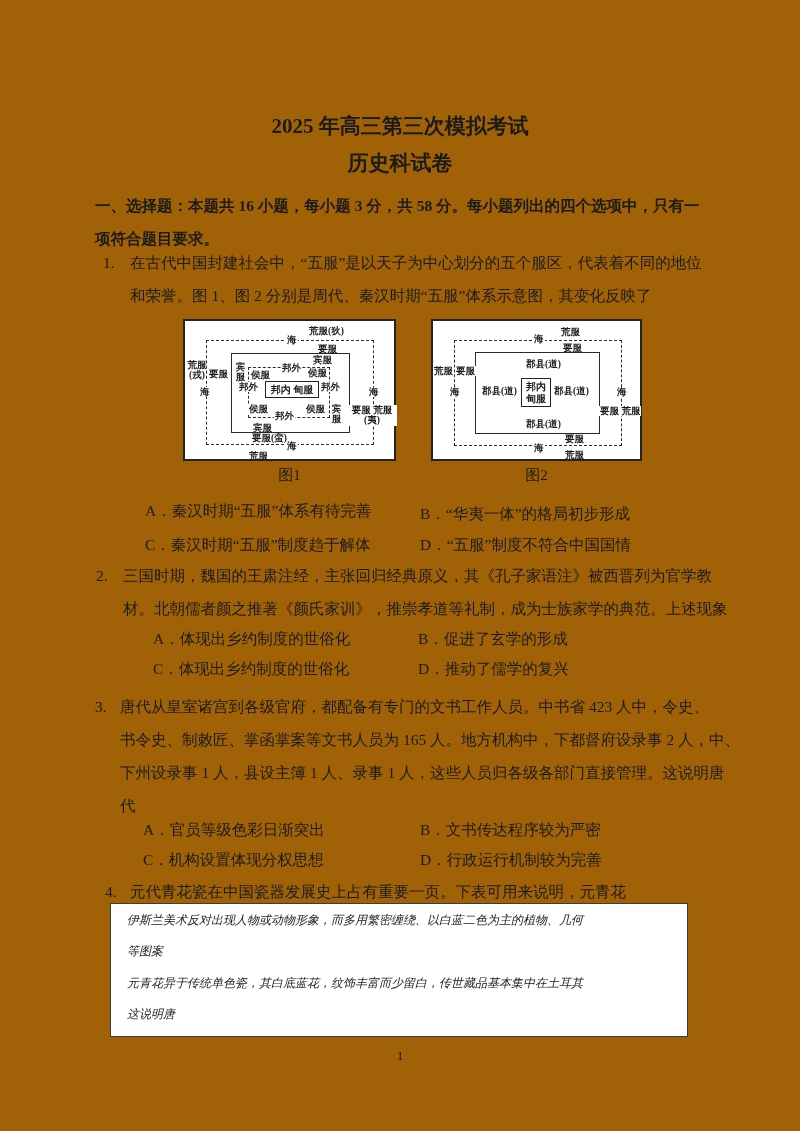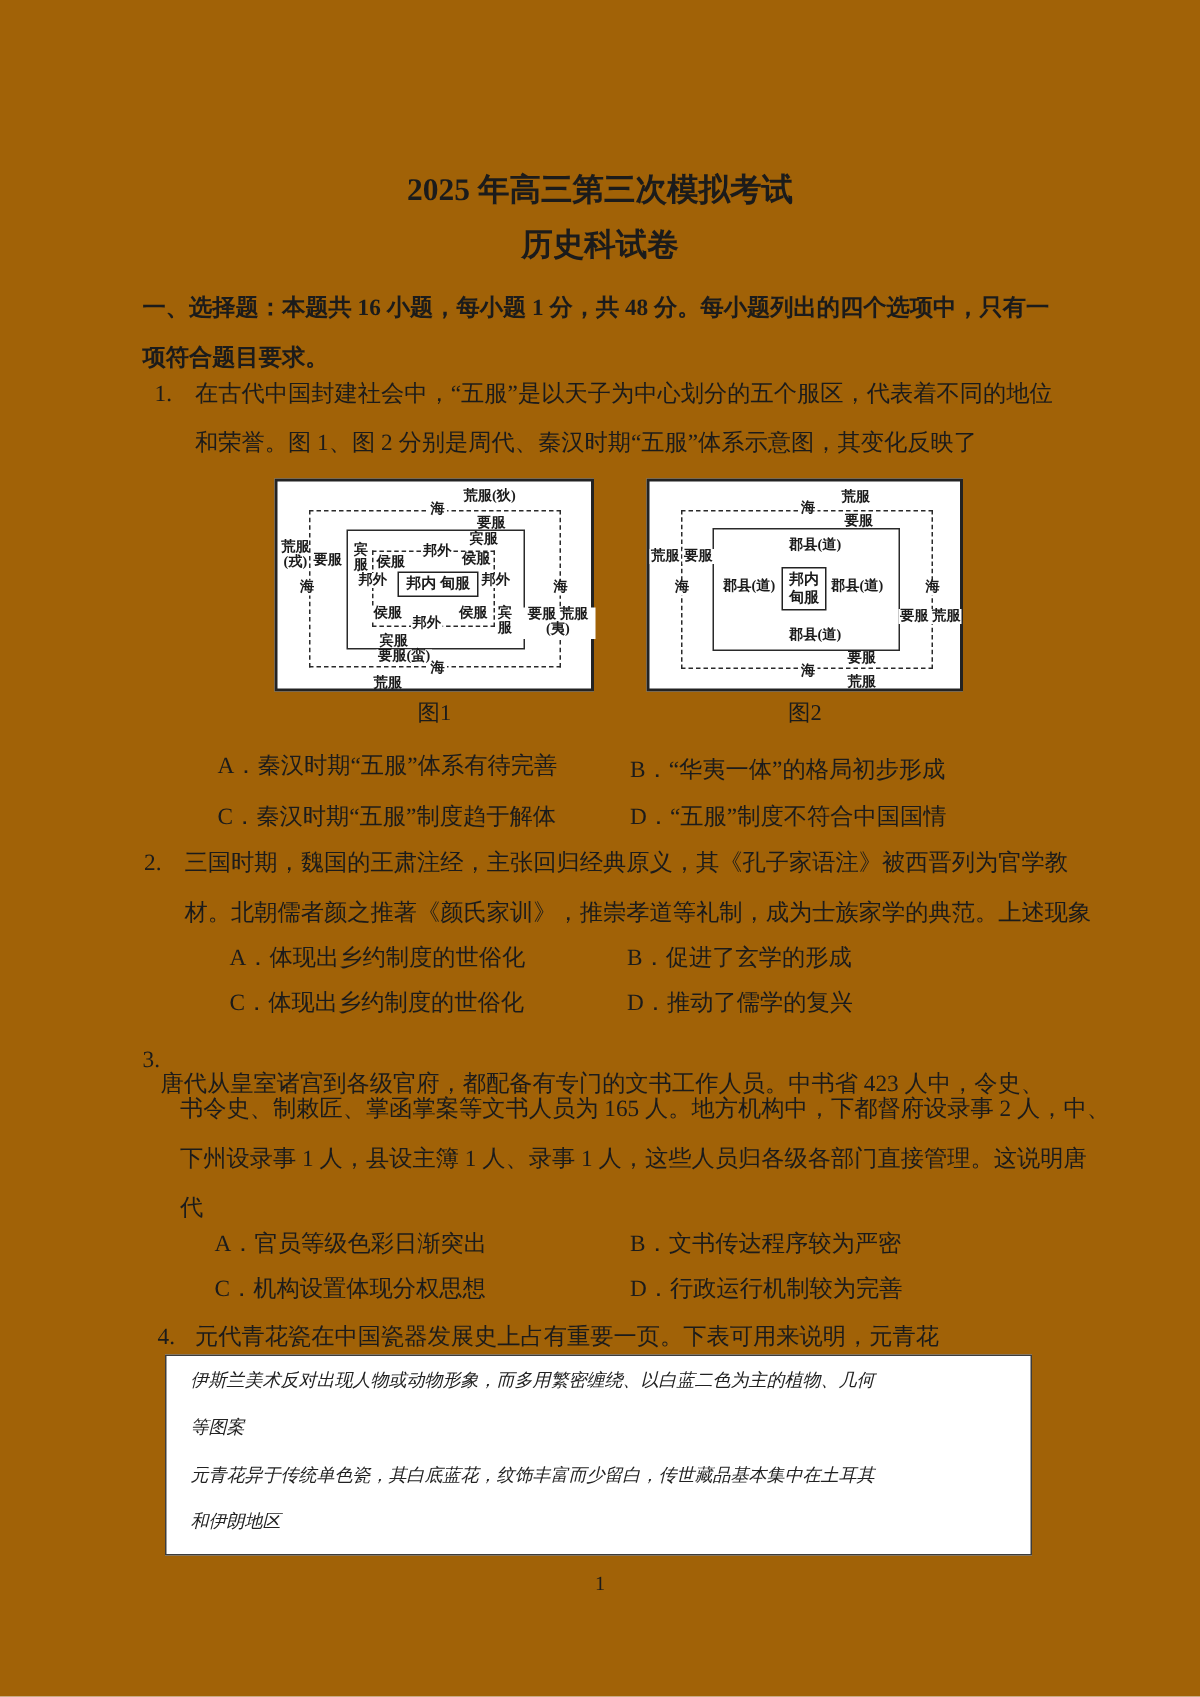--- a/index.html
+++ b/index.html
@@ -23,21 +23,21 @@
   .pgnum{position:absolute;left:0;width:800px;text-align:center;font-size:13.5px;}
 </style>
 </head>
 <body>
 
 <div class="page">
 
   <div class="ttl" style="top:112px;">2025 年高三第三次模拟考试</div>
   <div class="ttl" style="top:149px;">历史科试卷</div>
 
-  <div class="ln bold" style="left:95px;top:196px;">一、选择题：本题共 16 小题，每小题 1 分，共 48 分。每小题列出的四个选项中，只有一</div>
+  <div class="ln bold" style="left:95px;top:196px;">一、选择题：本题共 16 小题，每小题 3 分，共 58 分。每小题列出的四个选项中，只有一</div>
   <div class="ln bold" style="left:95px;top:229px;">项符合题目要求。</div>
 
   <div class="ln" style="left:103px;top:253px;">1.</div>
   <div class="ln" style="left:130px;top:253px;">在古代中国封建社会中，“五服”是以天子为中心划分的五个服区，代表着不同的地位</div>
   <div class="ln" style="left:130px;top:286px;">和荣誉。图 1、图 2 分别是周代、秦汉时期“五服”体系示意图，其变化反映了</div>
 
   <div class="fig" style="left:183px;top:319px;width:213px;height:142px;">
     <div class="dsh" style="left:21px;top:19px;width:168px;height:105px;"></div>
     <div class="sld" style="left:46px;top:32px;width:119px;height:80px;"></div>
     <div class="dsh" style="left:63px;top:46px;width:82px;height:51px;"></div>
@@ -107,34 +107,34 @@
 
   <div class="ln" style="left:96px;top:566px;">2.</div>
   <div class="ln" style="left:123px;top:566px;">三国时期，魏国的王肃注经，主张回归经典原义，其《孔子家语注》被西晋列为官学教</div>
   <div class="ln" style="left:123px;top:599px;">材。北朝儒者颜之推著《颜氏家训》，推崇孝道等礼制，成为士族家学的典范。上述现象</div>
   <div class="ln" style="left:153px;top:629px;">A．体现出乡约制度的世俗化</div>
   <div class="ln" style="left:418px;top:629px;">B．促进了玄学的形成</div>
   <div class="ln" style="left:153px;top:659px;">C．体现出乡约制度的世俗化</div>
   <div class="ln" style="left:418px;top:659px;">D．推动了儒学的复兴</div>
 
   <div class="ln" style="left:95px;top:697px;">3.</div>
-  <div class="ln" style="left:107px;top:697px;margin-top:16px;">唐代从皇室诸宫到各级官府，都配备有专门的文书工作人员。中书省 423 人中，令史、</div>
+  <div class="ln" style="left:120px;top:697px;">唐代从皇室诸宫到各级官府，都配备有专门的文书工作人员。中书省 423 人中，令史、</div>
   <div class="ln" style="left:120px;top:730px;">书令史、制敕匠、掌函掌案等文书人员为 165 人。地方机构中，下都督府设录事 2 人，中、</div>
   <div class="ln" style="left:120px;top:763px;">下州设录事 1 人，县设主簿 1 人、录事 1 人，这些人员归各级各部门直接管理。这说明唐</div>
   <div class="ln" style="left:120px;top:796px;">代</div>
   <div class="ln" style="left:143px;top:820px;">A．官员等级色彩日渐突出</div>
   <div class="ln" style="left:420px;top:820px;">B．文书传达程序较为严密</div>
   <div class="ln" style="left:143px;top:850px;">C．机构设置体现分权思想</div>
   <div class="ln" style="left:420px;top:850px;">D．行政运行机制较为完善</div>
 
   <div class="ln" style="left:105px;top:882px;">4.</div>
   <div class="ln" style="left:130px;top:882px;">元代青花瓷在中国瓷器发展史上占有重要一页。下表可用来说明，元青花</div>
 
   <div class="tbl" style="left:110px;top:903px;width:578px;height:134px;">
     <div class="tln" style="left:16px;top:8px;">伊斯兰美术反对出现人物或动物形象，而多用繁密缠绕、以白蓝二色为主的植物、几何</div>
     <div class="tln" style="left:16px;top:39px;">等图案</div>
     <div class="tln" style="left:16px;top:71px;">元青花异于传统单色瓷，其白底蓝花，纹饰丰富而少留白，传世藏品基本集中在土耳其</div>
-    <div class="tln" style="left:16px;top:102px;">和伊朗地区</div>
+    <div class="tln" style="left:16px;top:102px;">这说明唐</div>
   </div>
 
   <div class="pgnum" style="top:1048px;">1</div>
 
 </div>
 
 </body></html>

